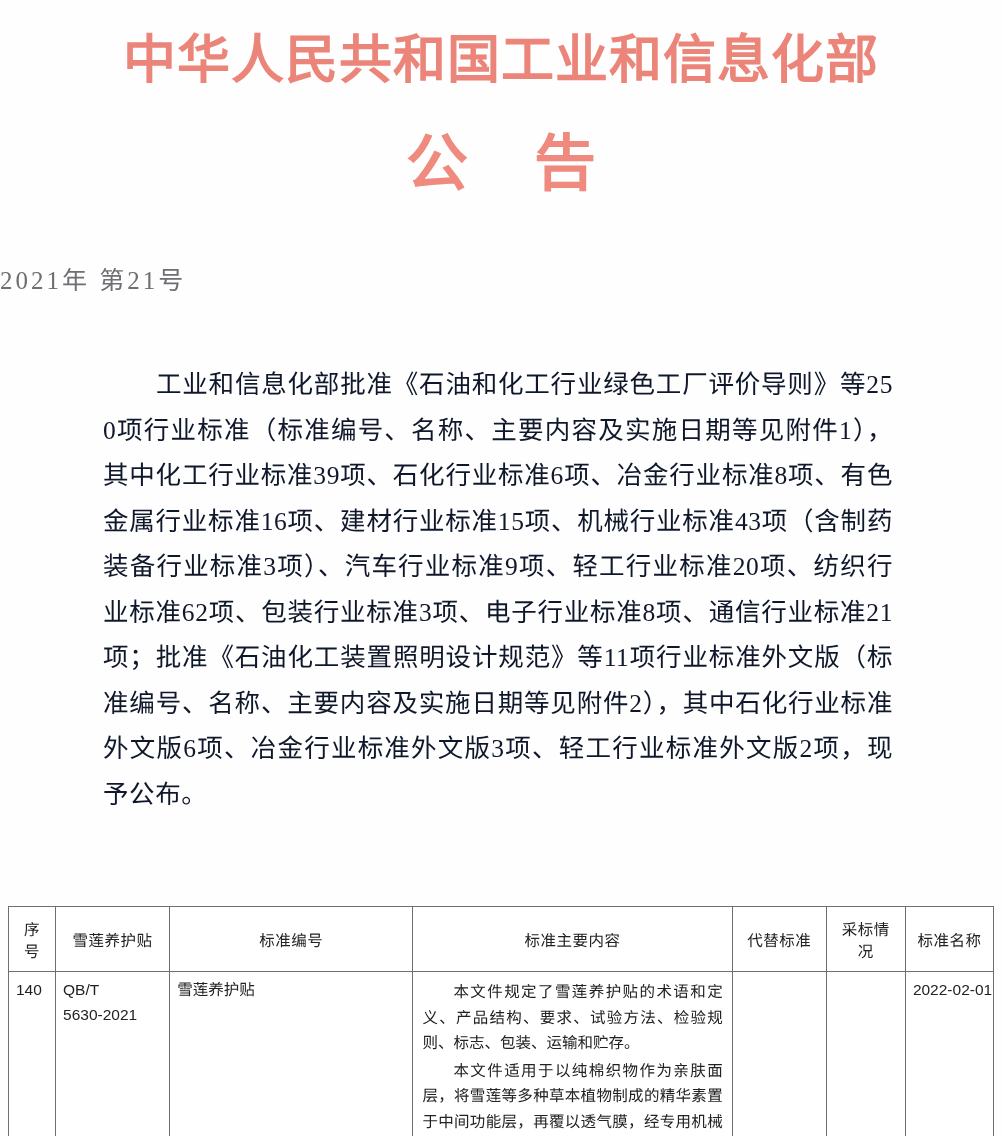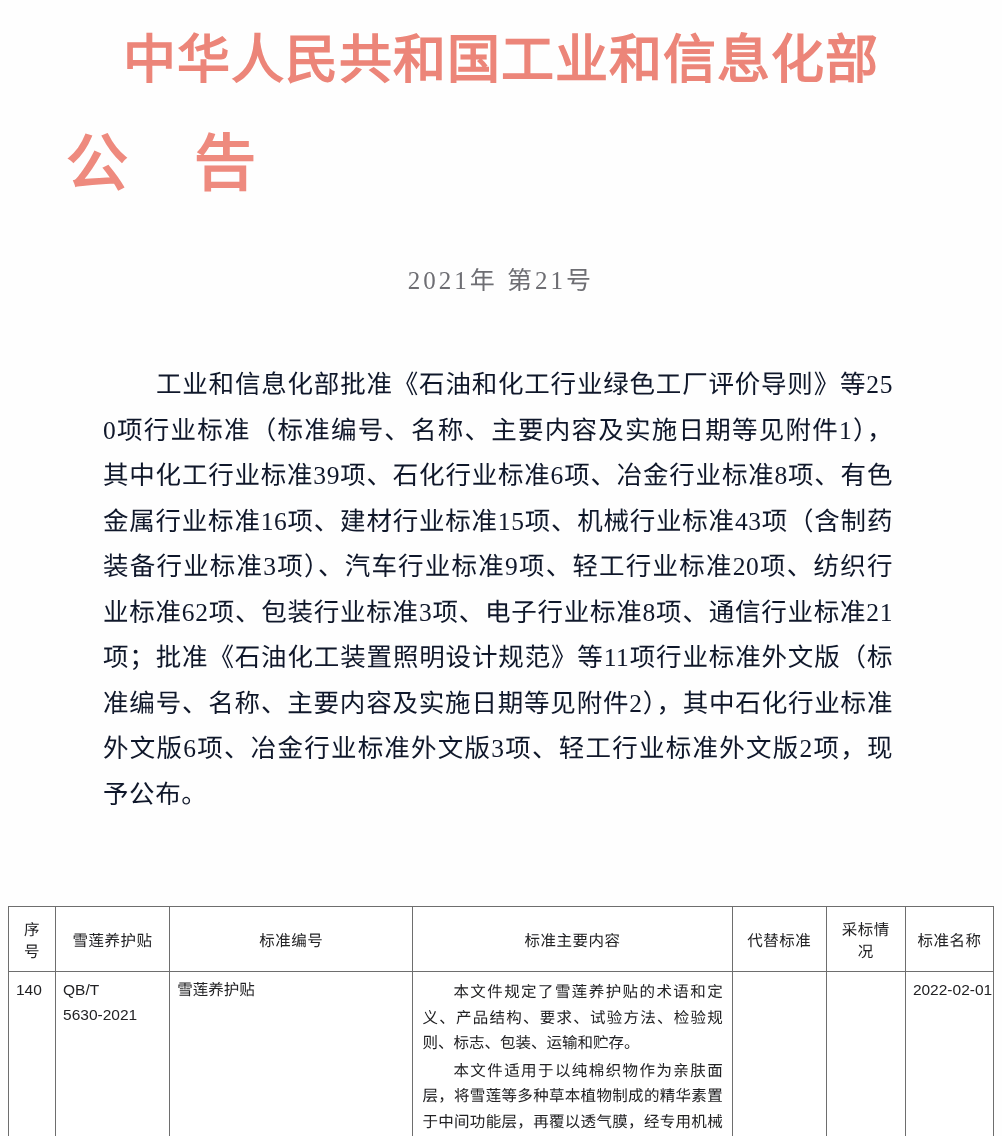--- a/index.html
+++ b/index.html
@@ -40,35 +40,34 @@
     color: #ec8579;
     letter-spacing: 1px;
     white-space: nowrap;
   }
 
   .gonggao {
     position: absolute;
     top: 124px;
     left: 0;
     width: 1002px;
-    text-align: left;
+    text-align: center;
     font-size: 62px;
     line-height: 80px;
     font-weight: 700;
     color: #ee8a7e;
     letter-spacing: 66px;
     text-indent: 66px;
   }
 
   .issue-line {
     position: absolute;
     top: 264px;
     left: 0;
     width: 1002px;
-    text-align: center;
     font-size: 25px;
     line-height: 34px;
     color: #6e6e73;
     letter-spacing: 3px;
     font-family: "Liberation Serif", "DejaVu Serif", serif;
   }
 
   
   .body-block {
     position: absolute;

